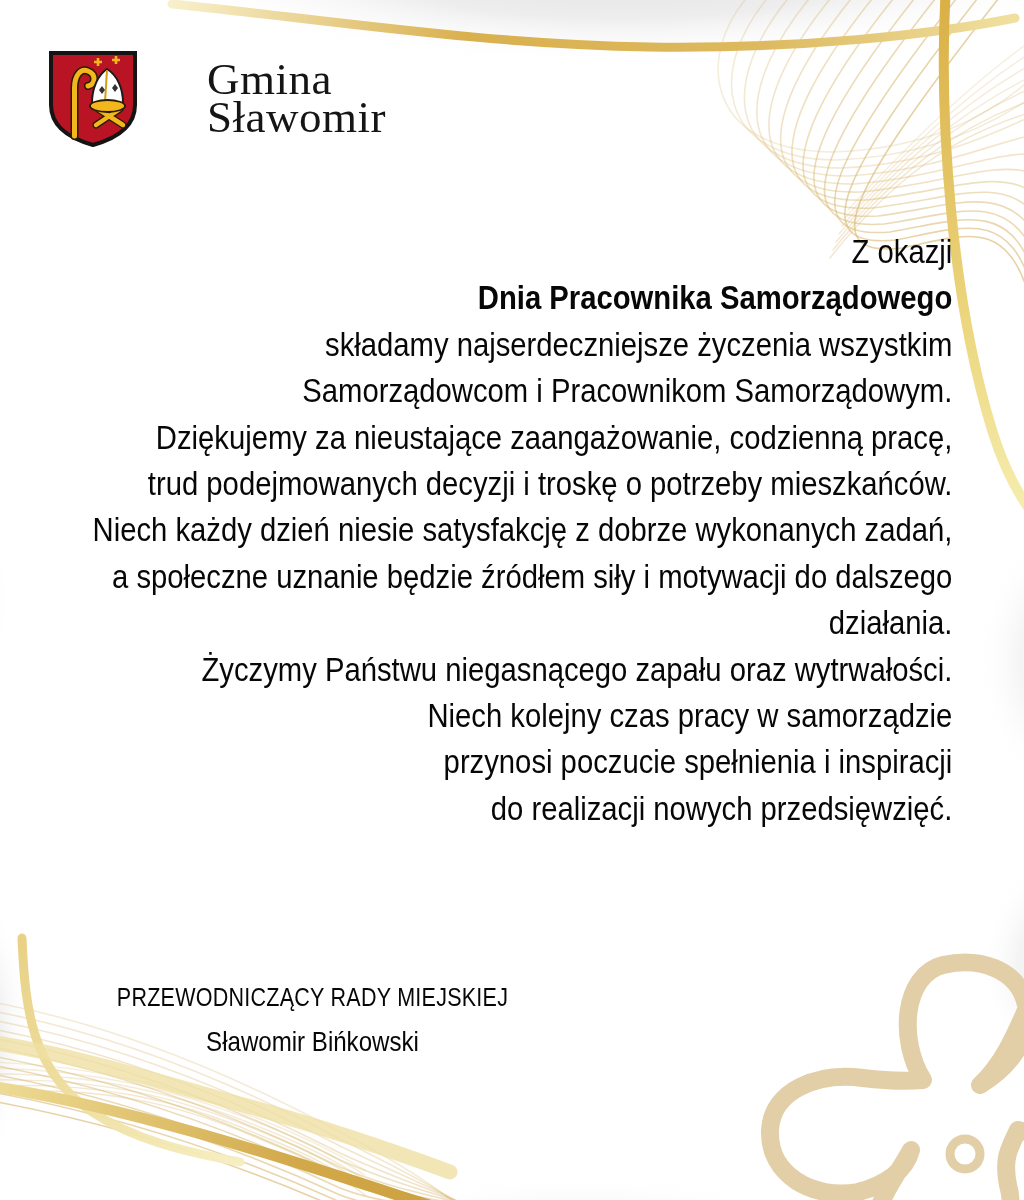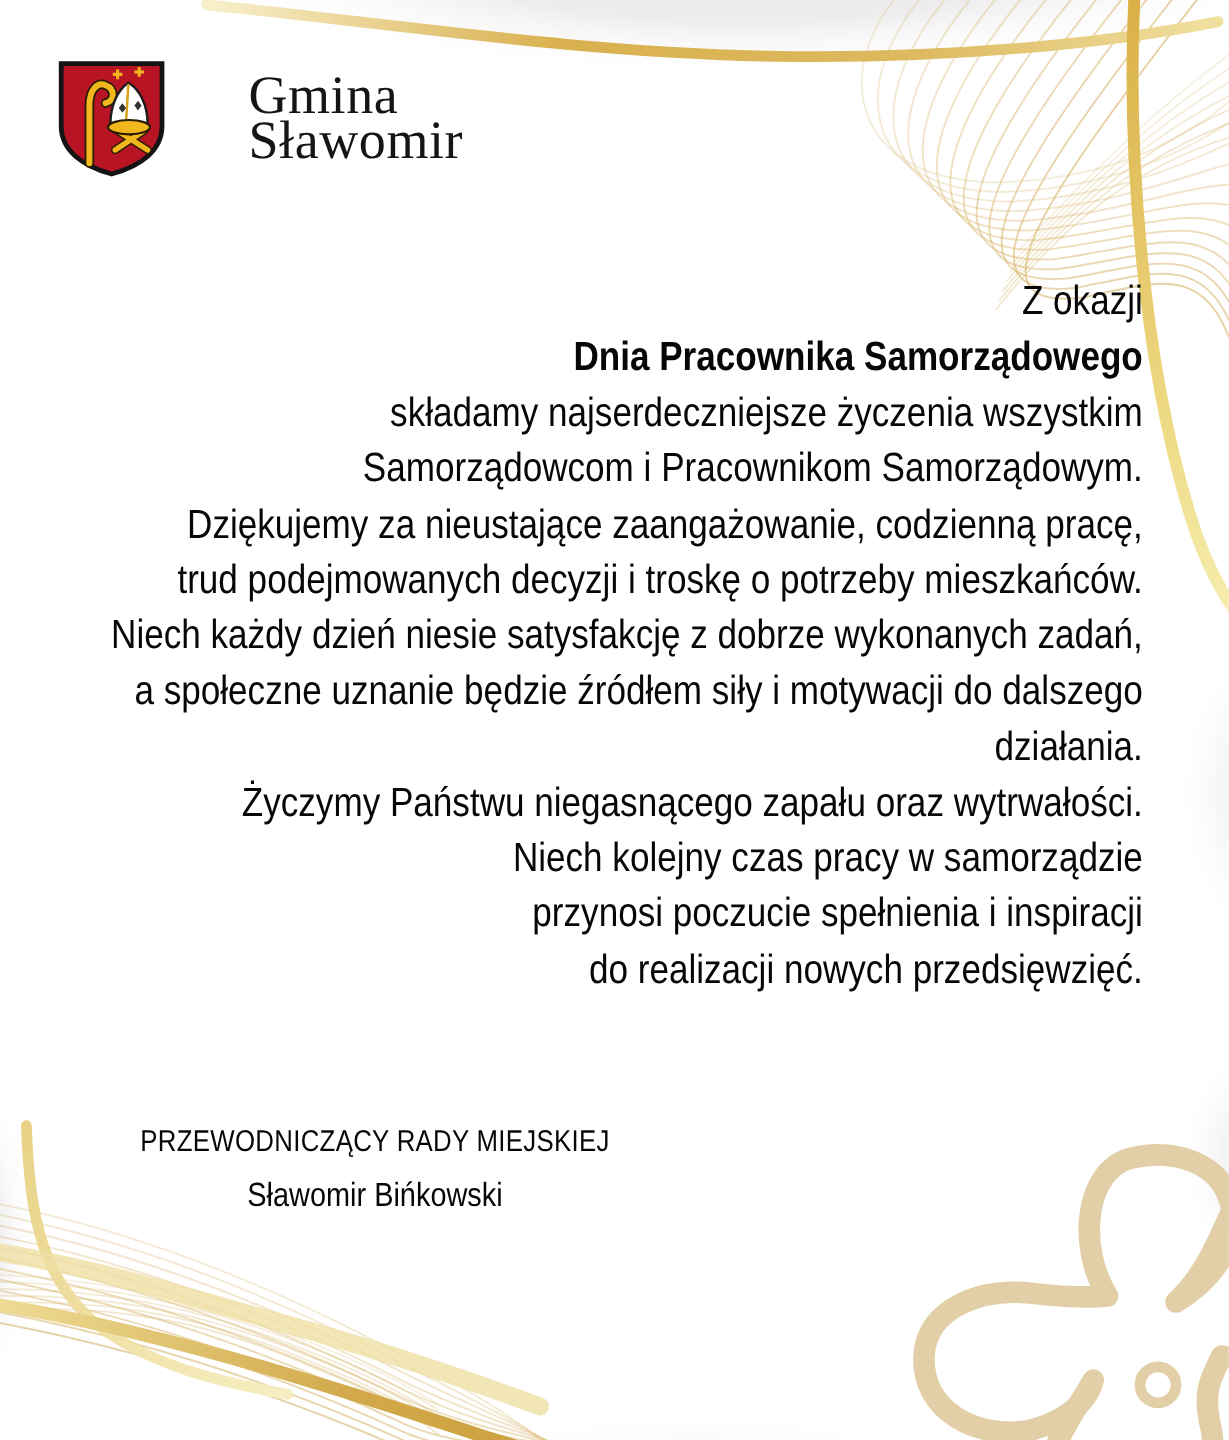--- a/index.html
+++ b/index.html
@@ -21,21 +21,21 @@
   
   .greeting{position:absolute;left:0;top:228px;width:1024px;text-align:right;}
   .line{
     display:block;width:100%;
     font-size:34px;line-height:46.4px;white-space:nowrap;
     transform:scaleX(0.86);transform-origin:50% 50%;
   }
   .line.bold{font-weight:700;}
   
   .signatures{position:absolute;left:0;top:936px;width:1024px;height:110px;}
-  .sig{position:absolute;text-align:center;}
+  .sig{position:absolute;text-align:center;margin-top:46px;}
   .sig.left{left:70px;width:485px;}
   .sig.right{left:555px;width:390px;}
   .sig-title{
     font-size:25px;line-height:30px;white-space:nowrap;letter-spacing:0.3px;
     transform:scaleX(0.86);transform-origin:50% 50%;
   }
   .sig-name{
     margin-top:14px;font-size:28px;line-height:32px;white-space:nowrap;
     transform:scaleX(0.86);transform-origin:50% 50%;
   }

